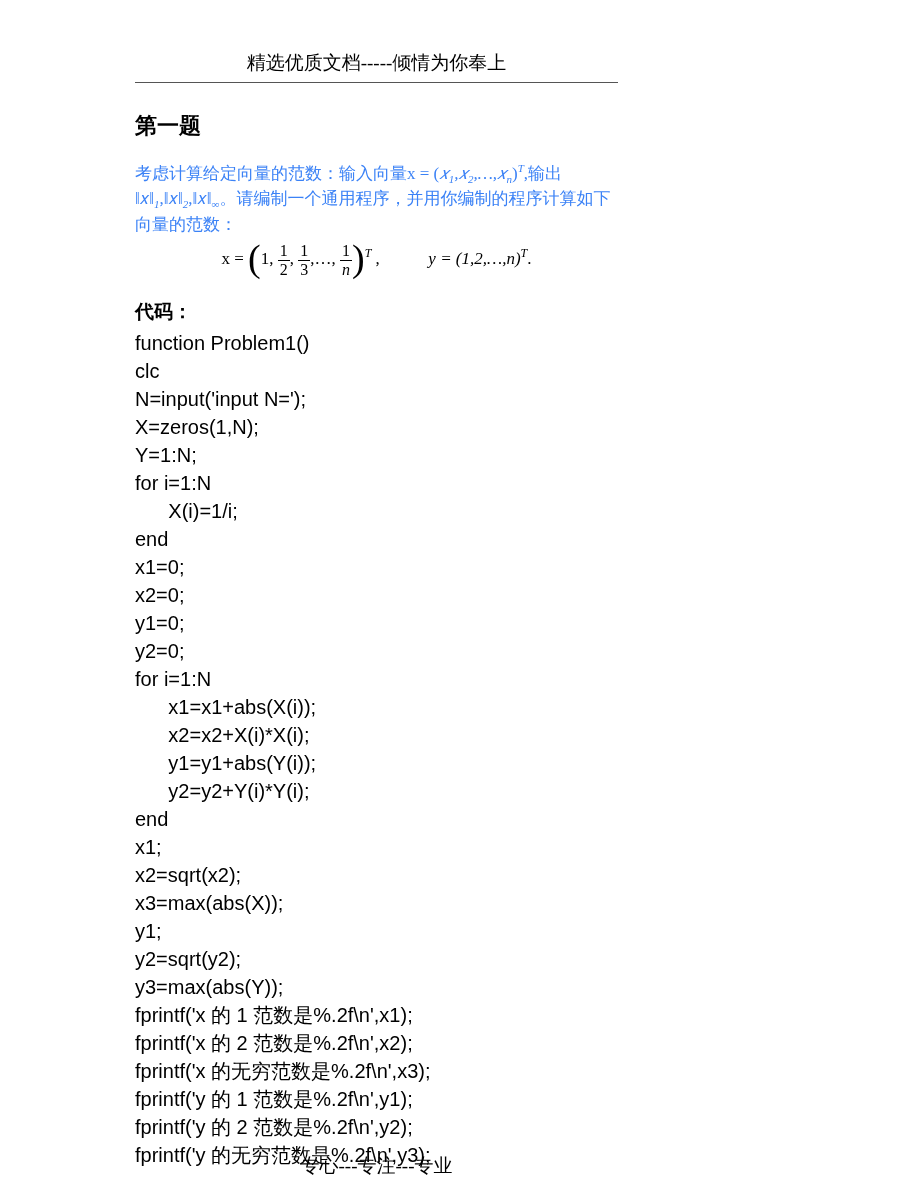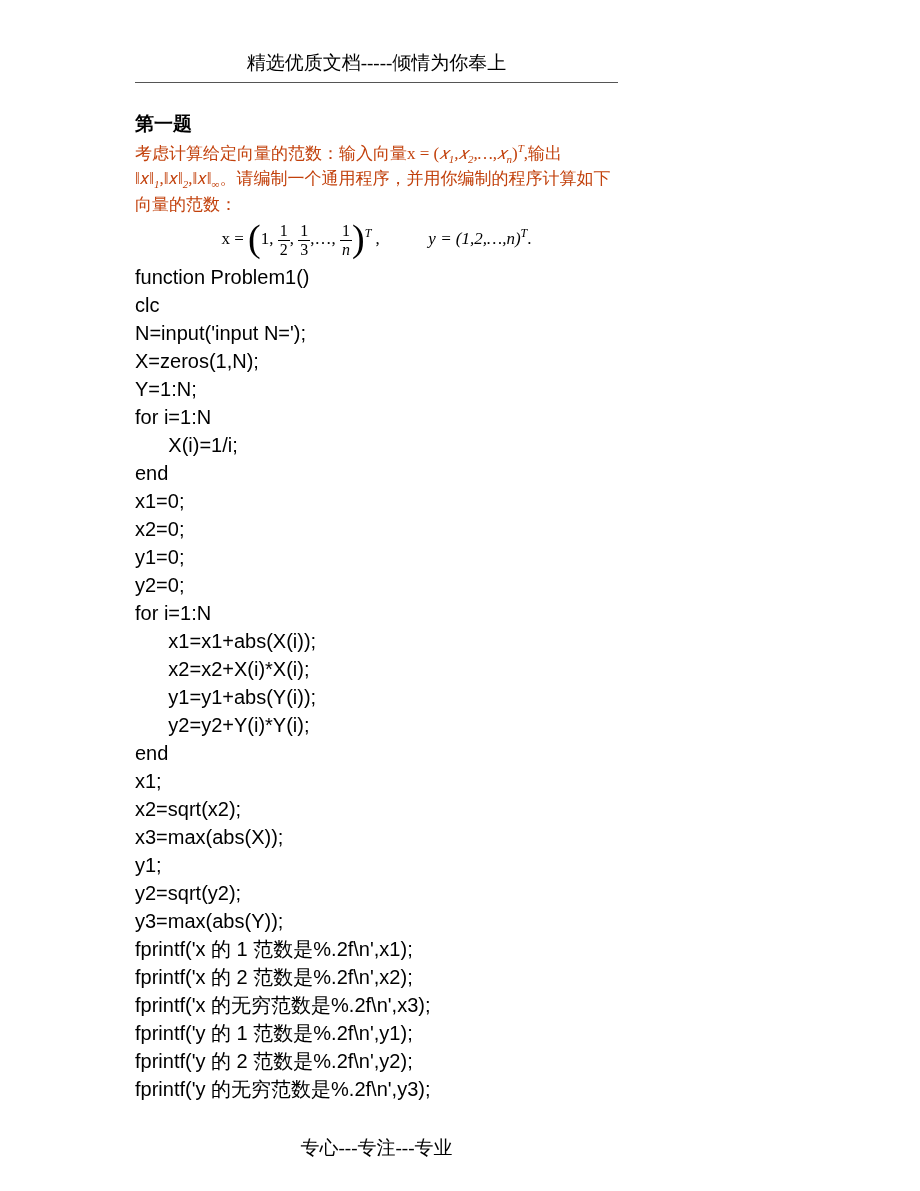--- a/index.html
+++ b/index.html
@@ -21,35 +21,35 @@
     font-size: 19px;
     font-family: "SimSun", serif;
     color: #000;
     padding-bottom: 6px;
     border-bottom: 1px solid #555;
     margin-bottom: 28px;
   }
   .h1 {
     font-family: "Microsoft YaHei", "SimHei", sans-serif;
     font-weight: bold;
-    font-size: 19px;
-    margin-bottom: 4px;
+    font-size: 22px;
+    margin-bottom: 20px;
   }
   .h2 {
     font-family: "Microsoft YaHei", "SimHei", sans-serif;
     font-weight: bold;
     font-size: 19px;
     margin-top: 20px;
     margin-bottom: 4px;
   }
   .para {
     font-size: 17px;
     line-height: 1.4;
     font-family: "SimSun", serif;
-    color: #c2410c;
+    color: #3b82f6;
   }
   .formula {
     text-align: center;
     font-size: 17px;
     line-height: 1.0;
     font-family: "Cambria Math", "Times New Roman", serif;
     margin: 4px 0;
   }
   .formula .frac {
     display: inline-block;
@@ -116,20 +116,21 @@
       <span class="frac"><span class="num">1</span><span class="den it">n</span></span><span class="bigparen">)</span><span class="sup">T</span>
       <span>,</span>
     </span>
     <span class="gap"></span>
     <span>
       <span class="it">y = (1,2,…,n)</span><span class="sup">T</span><span>.</span>
     </span>
   </div>
 
 
+  <div class="h2">代码：</div>
   <div class="code" id="code-block">function Problem1()
 clc
 N=input('input N=');
 X=zeros(1,N);
 Y=1:N;
 for i=1:N
       X(i)=1/i;
 end
 x1=0;
 x2=0;

